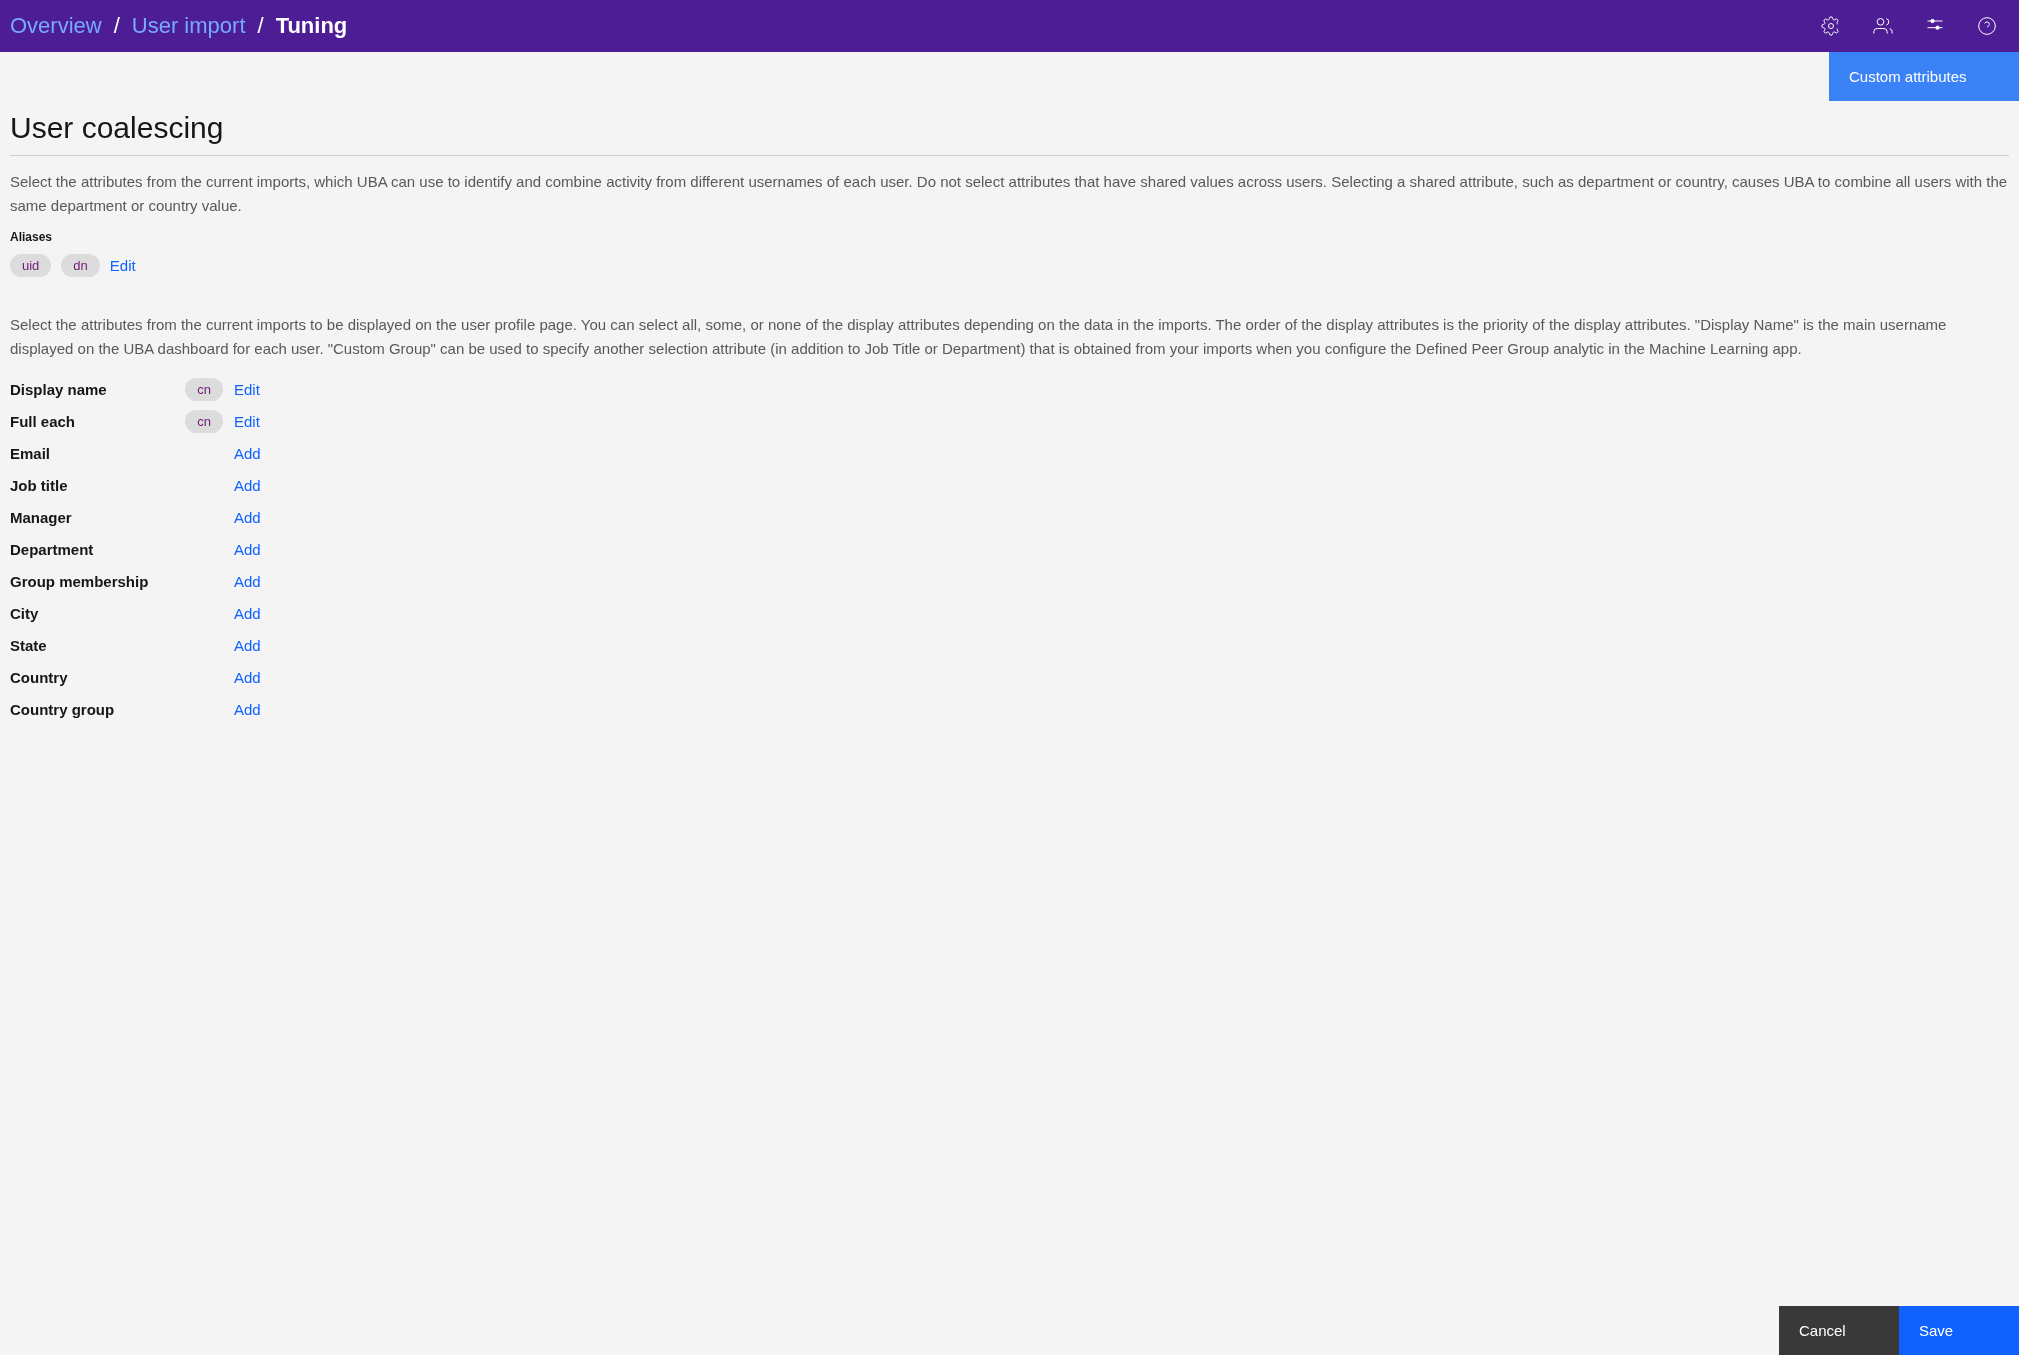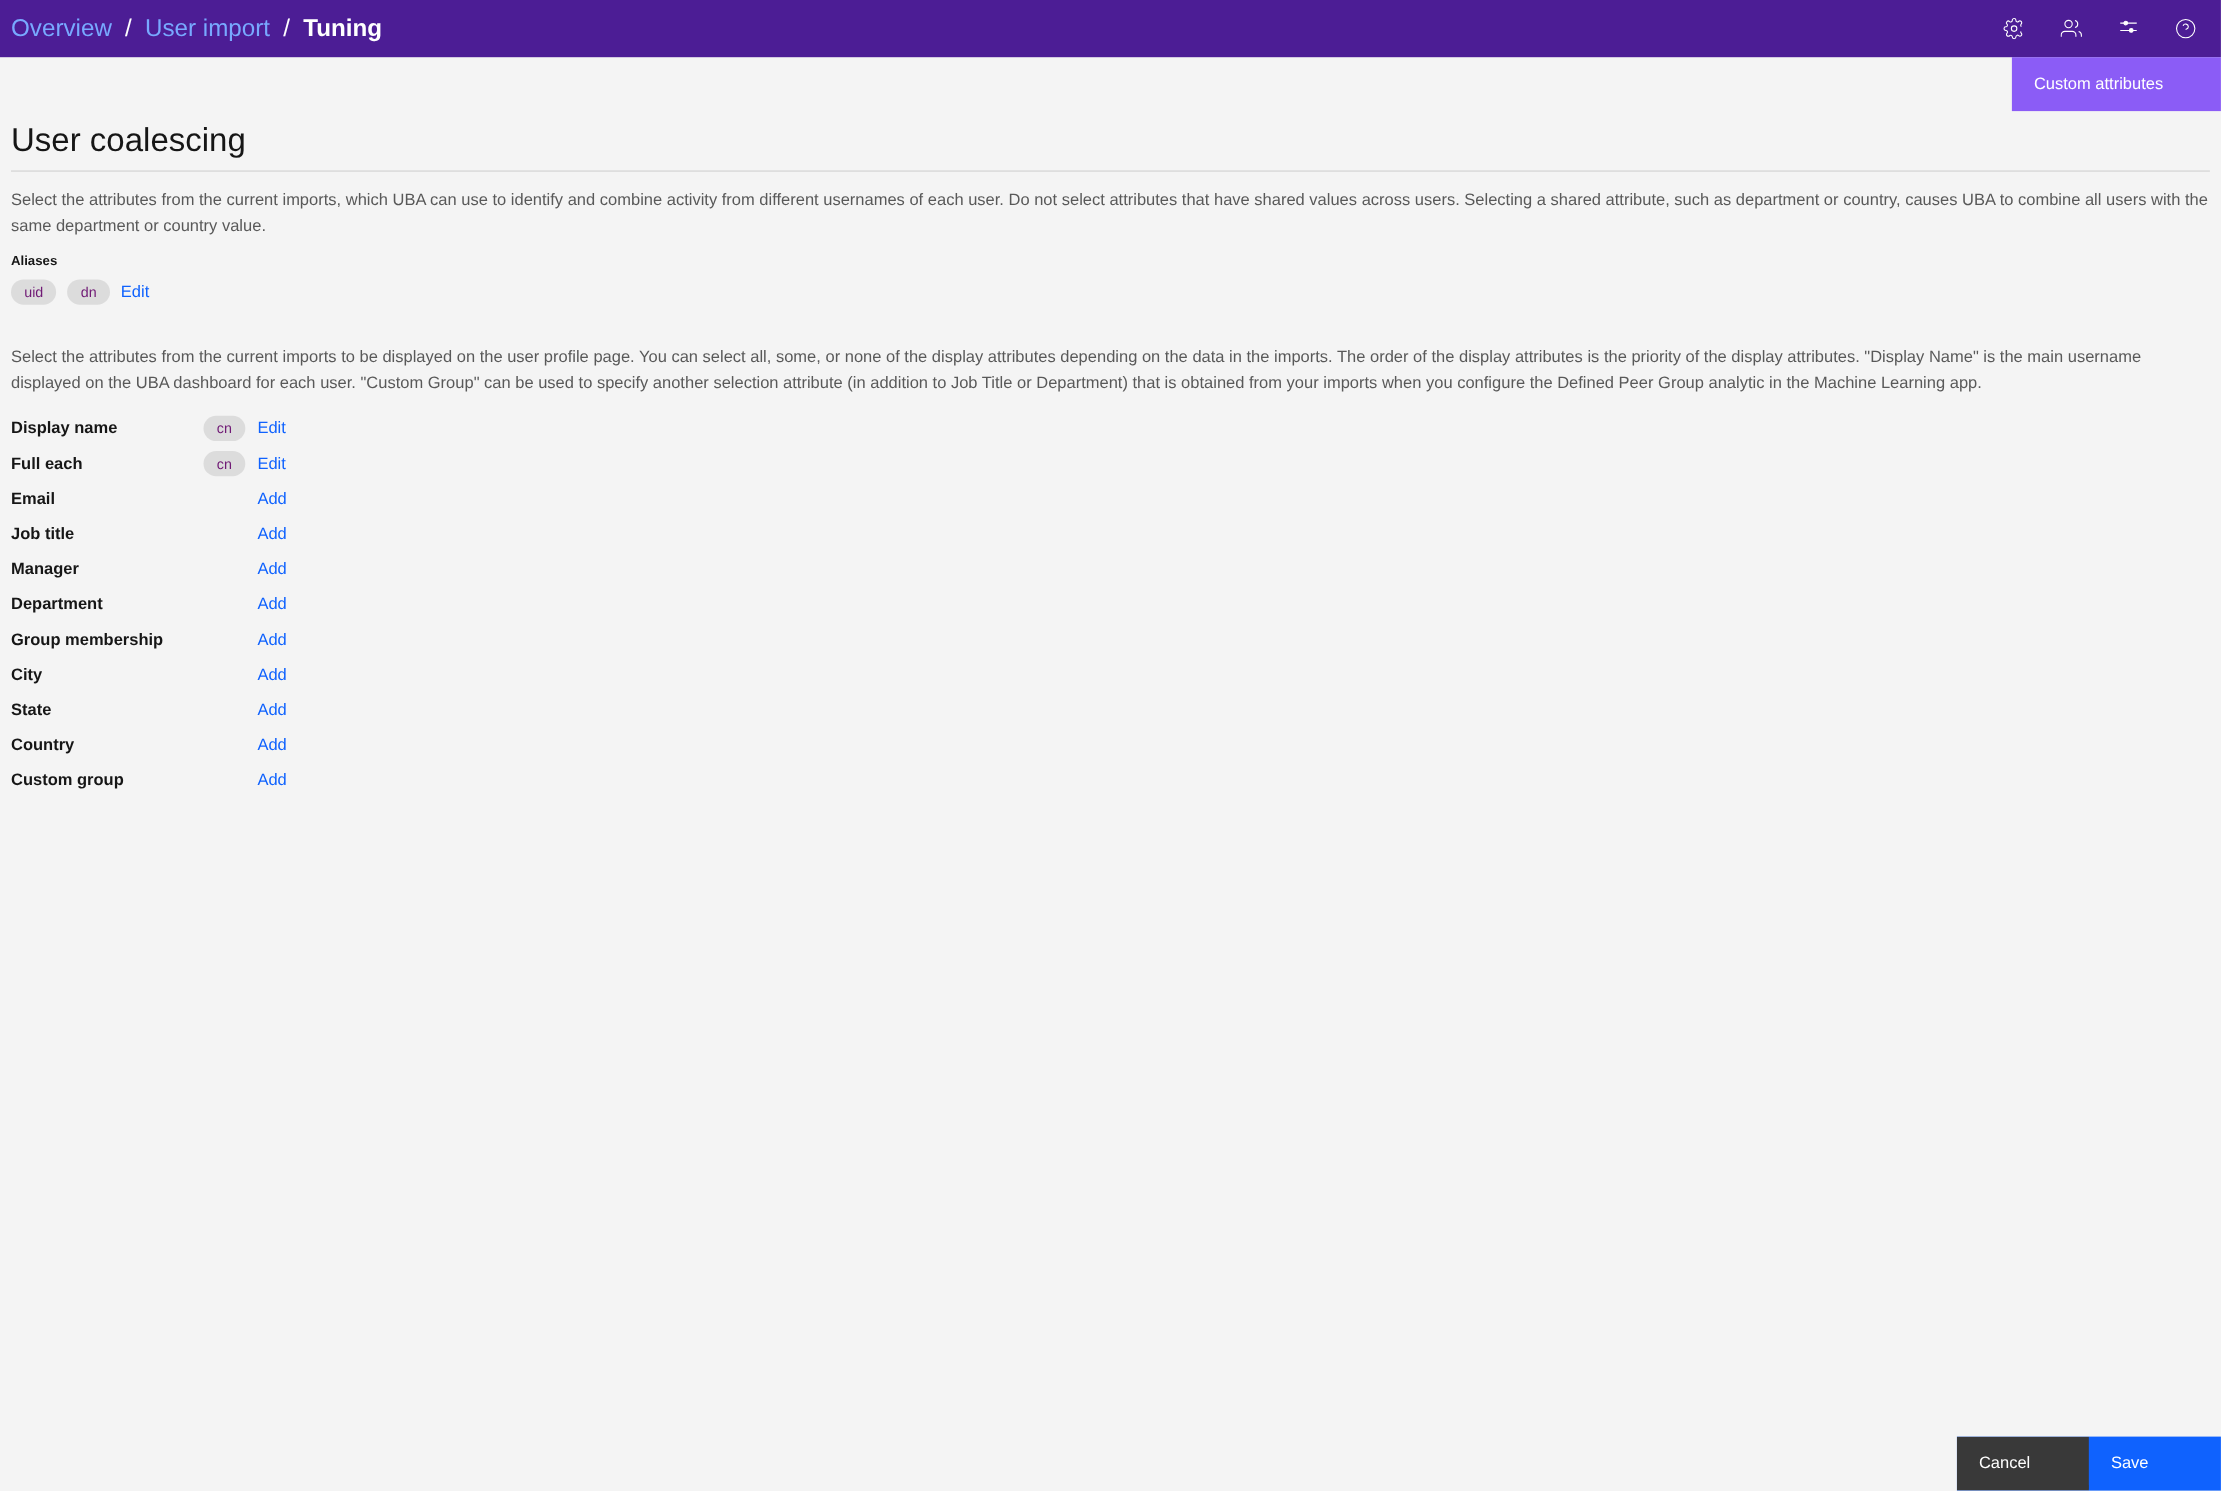--- a/index.html
+++ b/index.html
@@ -42,21 +42,21 @@
       cursor: pointer;
       color: #fff;
     }
 
     
     .top-actions {
       display: flex;
       justify-content: flex-end;
     }
     .custom-attr-btn {
-      background: #8b5cf6;
+      background: #3b82f6;
       color: #fff;
       border: none;
       padding: 16px 20px;
       font-size: 15px;
       cursor: pointer;
       text-align: left;
       min-width: 190px;
     }
 
     
@@ -261,21 +261,21 @@
           <div class="field-label">State</div>
           <div class="field-chip-col"></div>
           <button class="link-btn field-action">Add</button>
         </div>
         <div class="field-row">
           <div class="field-label">Country</div>
           <div class="field-chip-col"></div>
           <button class="link-btn field-action">Add</button>
         </div>
         <div class="field-row">
-          <div class="field-label">Custom group</div>
+          <div class="field-label">Country group</div>
           <div class="field-chip-col"></div>
           <button class="link-btn field-action">Add</button>
         </div>
       </div>
   </div>
 
 </div>
 
 <div class="footer">
   <button class="cancel-btn">Cancel</button>

